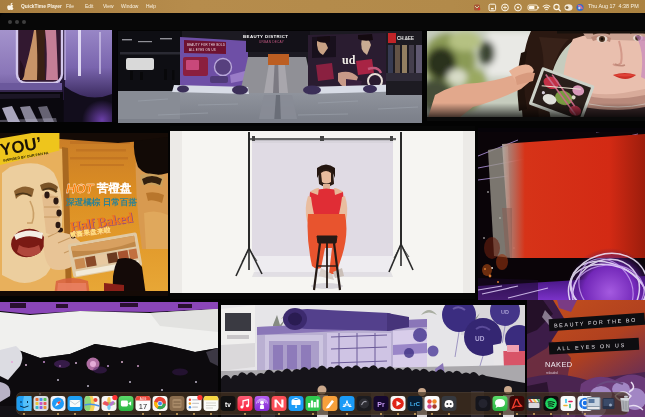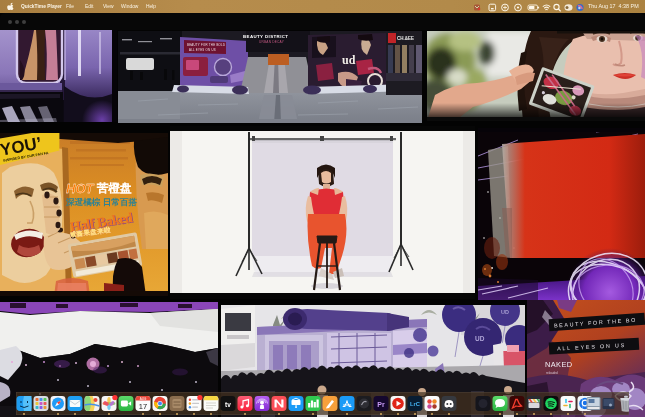--- a/index.html
+++ b/index.html
@@ -1,21 +1,21 @@
 <!DOCTYPE html>
 <html><head><meta charset="utf-8">
 <style>
 html,body{margin:0;padding:0;background:#000;}
 #screen{position:relative;width:645px;height:417px;overflow:hidden;background:#030303;font-family:"Liberation Sans",sans-serif;text-align:center;}
 #menubar{position:absolute;left:0;top:0;width:645px;height:13px;background:linear-gradient(90deg,#a87e40,#b68c4c 30%,#b28a4a 70%,#ab8240);color:#faf3e4;font-size:4.9px;}
 .mtxt{position:absolute;top:3.6px;letter-spacing:0;}
 #titlebar{position:absolute;left:0;top:13px;width:645px;height:17px;background:#070707;border-radius:5px 5px 0 0;}
 .dot{position:absolute;top:7px;width:4px;height:4px;border-radius:2px;background:#3e3e3e;}
 .tile{position:absolute;overflow:hidden;}
-#dock{position:absolute;left:16px;top:392px;width:613px;height:23px;background:rgba(66,48,30,0.72);border-radius:0;box-shadow:0 0 0 0.5px rgba(255,255,255,0.12) inset;}
+#dock{position:absolute;left:16px;top:392px;width:613px;height:23px;background:rgba(66,48,30,0.72);border-radius:6px;box-shadow:0 0 0 0.5px rgba(255,255,255,0.12) inset;}
 .idot{position:absolute;top:20.5px;width:2px;height:2px;border-radius:1px;background:#e8b868;opacity:.9;}
 </style></head>
 <body>
 <div id="screen">
 
   <div class="tile" id="tA" style="left:0;top:30px;width:117px;height:92px;background:#140d1e;">
   <svg width="117" height="92" viewBox="0 0 117 92">
     <defs>
       <linearGradient id="apurL" x1="0" y1="0" x2="0" y2="1">
         <stop offset="0" stop-color="#a493cc"></stop>

